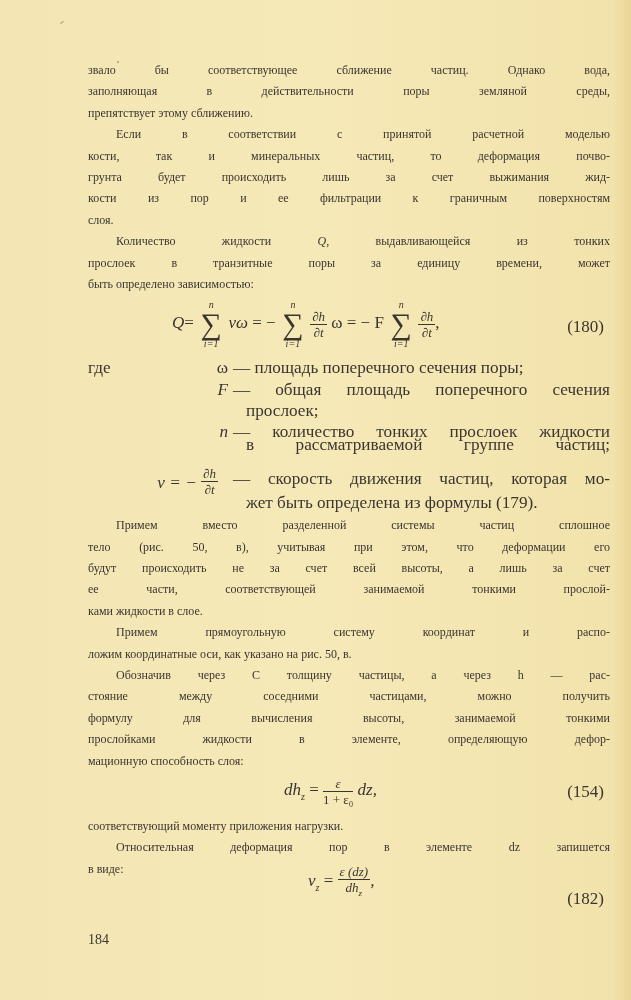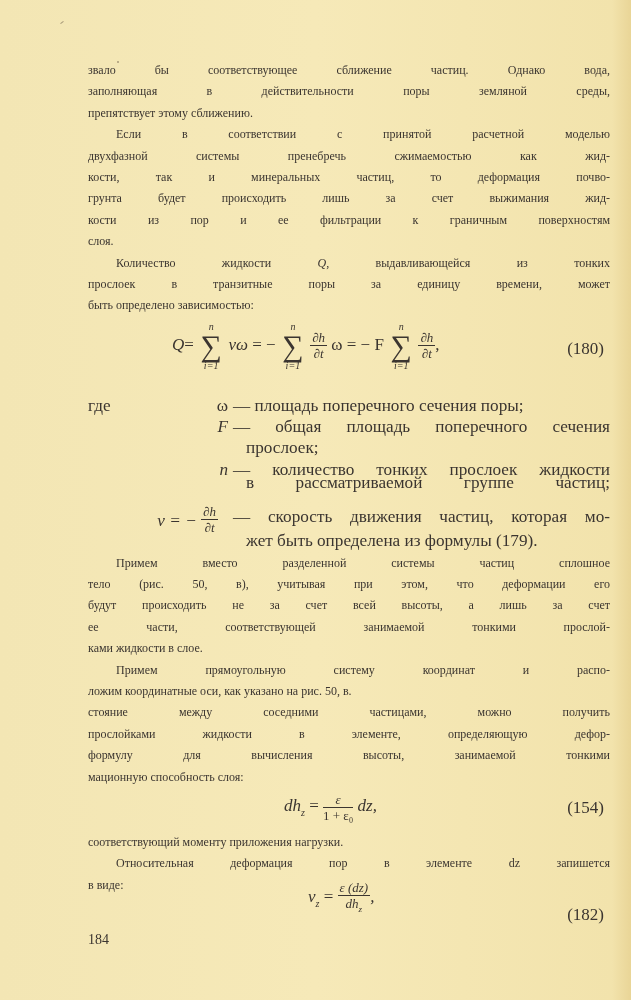--- a/index.html
+++ b/index.html
@@ -23,39 +23,38 @@
     position: relative; height: 58px; font-size: 17px;
   }
   .eq .body { position: absolute; top: 0; white-space: nowrap; }
   .eq .num { position: absolute; right: 6px; font-size: 17px; }
   .sum { display: inline-block; position: relative; text-align: center; vertical-align: middle; width: 26px; }
   .sum .sig { font-size: 30px; line-height: 28px; display: block; }
   .sum .sup, .sum .sub { font-size: 10px; line-height: 11px; display: block; font-style: italic; }
   .frac { display: inline-block; vertical-align: middle; text-align: center; font-style: italic; font-size: 13px; }
   .frac .n { display: block; border-bottom: 1px solid #3b3530; padding: 0 2px; line-height: 15px; }
   .frac .d { display: block; line-height: 15px; }
-  .defs { position: relative; margin-top: 16px; }
+  .defs { position: relative; }
   .defs .row { position: relative; font-size: 17.2px; line-height: 21.4px; height: 21.4px; white-space: nowrap; }
   .sym { position: absolute; text-align: right; font-style: italic; }
   .deftext { position: absolute; left: 145px; width: 377px; text-align: justify; text-align-last: justify; }
   .deftext.last { text-align-last: left; }
   .pagenum { position: absolute; left: 88px; top: 932px; font-size: 14px; }
   .fleck { position: absolute; background: #a89a7a; border-radius: 1px; }
 </style>
 </head>
 <body>
 
 <div class="page">
 
   <div class="line">звало бы соответствующее сближение частиц. Однако вода,</div>
   <div class="line">заполняющая в действительности поры земляной среды,</div>
   <div class="line last">препятствует этому сближению.</div>
 
   <div class="line indent">Если в соответствии с принятой расчетной моделью</div>
-  <div class="line">двухфазной системы пренебречь сжимаемостью как жид-</div>
   <div class="line">кости, так и минеральных частиц, то деформация почво-</div>
   <div class="line">грунта будет происходить лишь за счет выжимания жид-</div>
   <div class="line">кости из пор и ее фильтрации к граничным поверхностям</div>
   <div class="line last">слоя.</div>
 
   <div class="line indent"><span>Количество жидкости </span><i>Q</i><span>, выдавливающейся из тонких</span></div>
   <div class="line">прослоек в транзитные поры за единицу времени, может</div>
   <div class="line last">быть определено зависимостью:</div>
 
   <div class="eq" style="height:62px;">
@@ -108,23 +107,24 @@
 
   <div class="line indent">Примем вместо разделенной системы частиц сплошное</div>
   <div class="line">тело (рис. 50, в), учитывая при этом, что деформации его</div>
   <div class="line">будут происходить не за счет всей высоты, а лишь за счет</div>
   <div class="line">ее части, соответствующей занимаемой тонкими прослой-</div>
   <div class="line last">ками жидкости в слое.</div>
 
   <div class="line indent">Примем прямоугольную систему координат и распо-</div>
   <div class="line last">ложим координатные оси, как указано на рис. 50, в.</div>
 
+  <div class="line indent">Обозначив через C толщину частицы, а через h — рас-</div>
   <div class="line">стояние между соседними частицами, можно получить</div>
+  <div class="line">формулу для вычисления высоты, занимаемой тонкими</div>
   <div class="line">прослойками жидкости в элементе, определяющую дефор-</div>
-  <div class="line">формулу для вычисления высоты, занимаемой тонкими</div>
   <div class="line last">мационную способность слоя:</div>
 
   <div class="eq" style="height:44px;">
     <div class="body" style="left:196px; top:4px; font-style:italic;">
       <span>dh</span><sub style="font-size:10px;">z</sub><span style="font-style:normal"> = </span><span class="frac"><span class="n">ε</span><span class="d" style="font-style:normal">1 + ε₀</span></span><span> dz,</span>
     </div>
     <span class="num" style="top:10px;">(154)</span>
   </div>
 
   <div class="line last">соответствующий моменту приложения нагрузки.</div>

